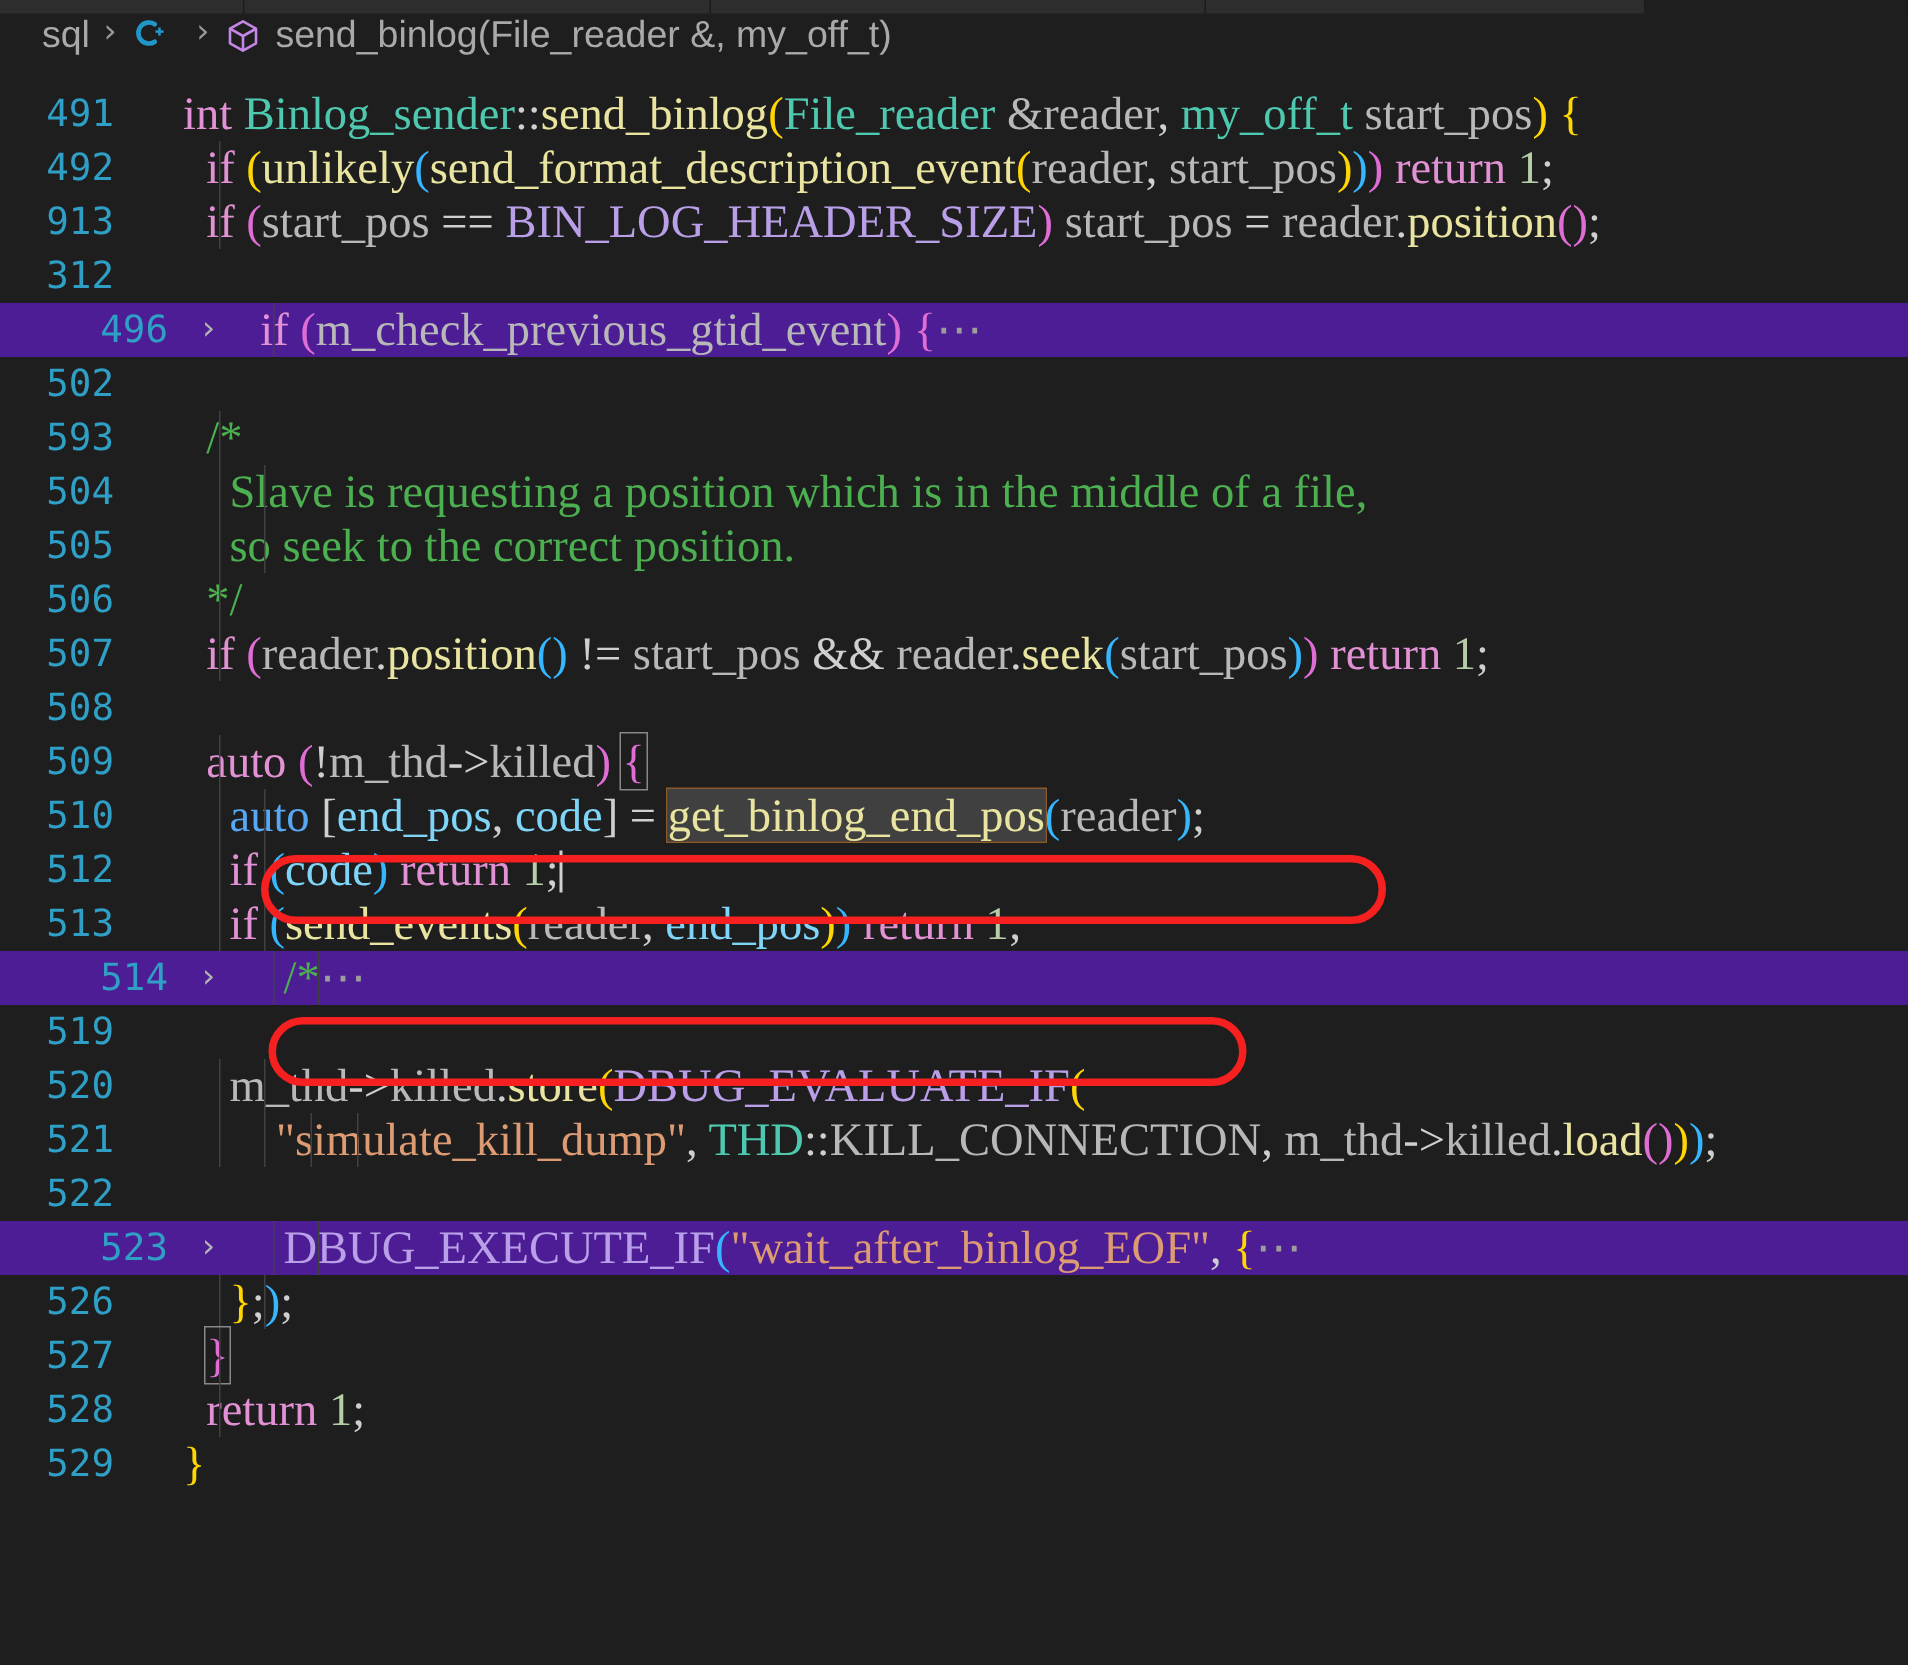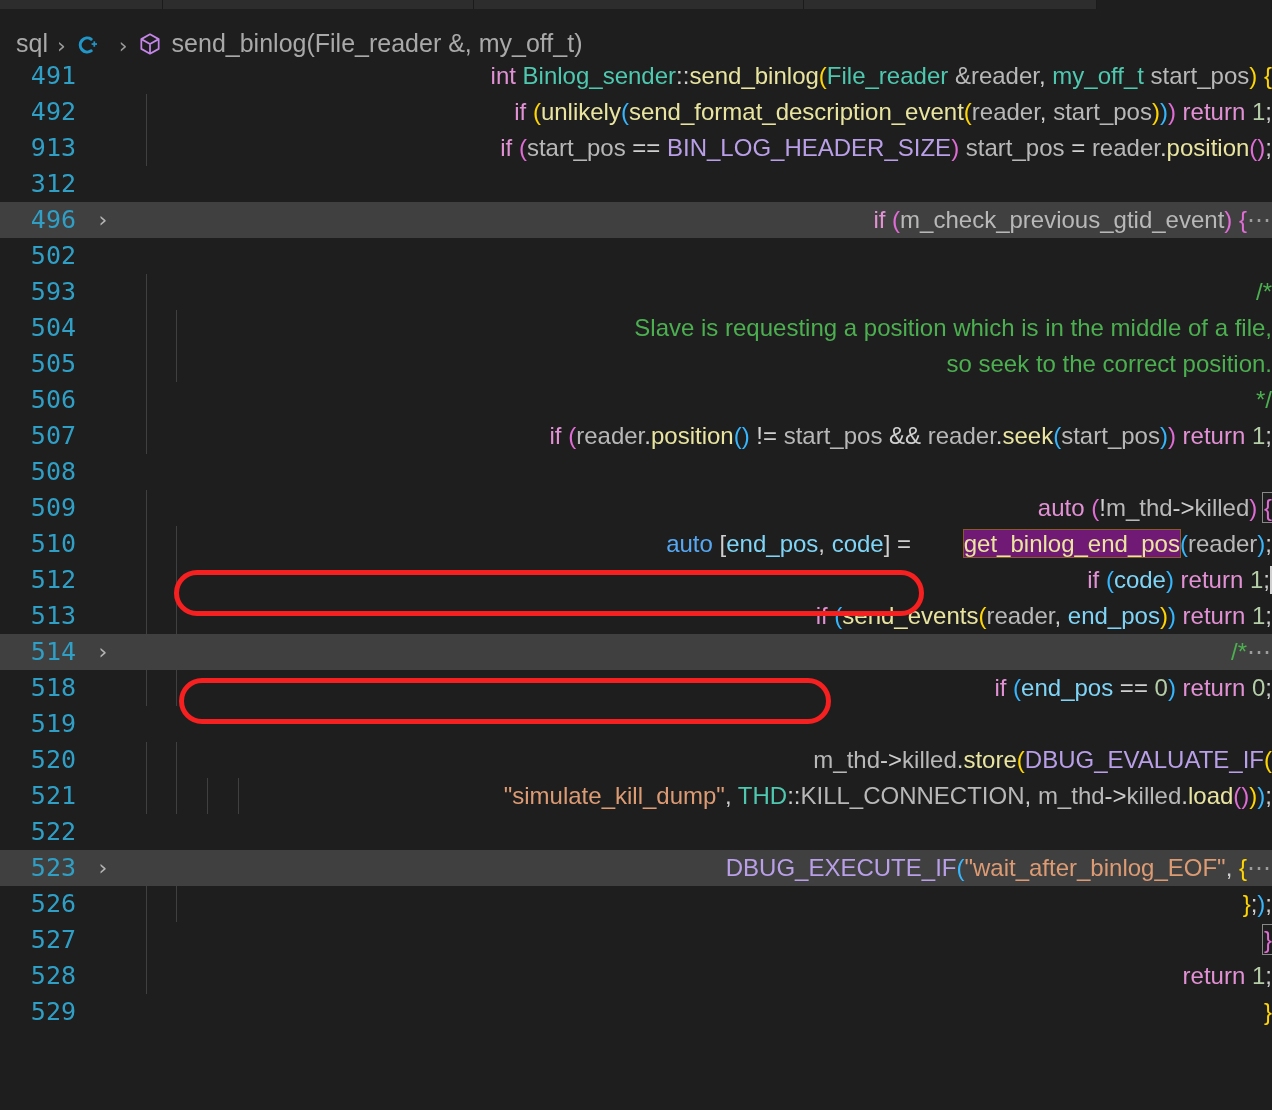--- a/index.html
+++ b/index.html
@@ -25,22 +25,22 @@
     border-right: 1px solid #1b1b1b;
     background: #2d2d2d;
   }
   .tabstrip .tabseg.active { background: #1e1e1e; }
 
   
   .breadcrumb {
     height: 49px;
     background: #1e1e1e;
     display: flex;
-    align-items: flex-end;
-    padding-left: 16px;
+    align-items: flex-start;
+    padding-left: 28px;
     font-family: "Liberation Sans", sans-serif;
     font-size: 25px;
     color: #a9a9a9;
     white-space: nowrap;
     overflow: hidden;
   }
   .bc-item { display: flex; align-items: center; }
   .bc-sep {
     color: #9a9a9a;
     font-size: 22px;
@@ -56,21 +56,21 @@
     background: #1e1e1e;
     overflow: hidden;
   }
   .row {
     position: relative;
     height: 36px;
     display: flex;
     align-items: center;
     white-space: pre;
   }
-  .row.folded { background: #404040; }
+  .row.folded { background: #4c1d95; padding-left: 36px; }
 
   .gutter {
     width: 86px;
     min-width: 86px;
     text-align: right;
     padding-right: 10px;
     font-family: "DejaVu Sans Mono", monospace;
     font-size: 25px;
     color: #2f9fc6;
     line-height: 36px;
@@ -81,28 +81,27 @@
     min-width: 34px;
     text-align: center;
     color: #b4b4b4;
     font-size: 22px;
     font-family: "DejaVu Sans", sans-serif;
     line-height: 36px;
     user-select: none;
   }
   .code {
     flex: 1;
-    font-family: Liberation Sans, sans-serif;
-    font-size: 24px;
+    font-family: Liberation Serif, serif;
+    font-size: 31px;
     line-height: 36px;
     letter-spacing: 0px;
     color: #cfcfcf;
     position: relative;
     padding-left: 2px;
-    text-align: right;
   }
 
   
   .iguide {
     position: absolute;
     top: 0; bottom: 0;
     width: 1px;
     background: #404040;
   }
 
@@ -118,23 +117,22 @@
   .str     { color: #dd9b74; }  
   .cmt     { color: #4caf50; }  
   .p-y     { color: #ffd602; }  
   .p-m     { color: #e06cd6; }  
   .p-b     { color: #35b7ff; }  
   .punct   { color: #cfcfcf; }
   .fold-dots { color: #9d9d9d; letter-spacing: 1px; }
 
   
   .hl {
-    background: #701a75;
+    background: #404040;
     outline: 1px solid #8a5a2b;
-    margin-left: 46px;
   }
 
   
   .bmatch {
     outline: 1px solid #888888;
     outline-offset: 1px;
   }
 
   
   .caret {
@@ -298,25 +296,20 @@
     <div class="chev"></div>
     <div class="code"><span class="iguide" style="left:26px"></span><span class="iguide" style="left:56px"></span>    <span class="kw">if</span> <span class="p-b">(</span><span class="fn">send_events</span><span class="p-y">(</span><span class="var">reader</span><span class="punct">,</span> <span class="varblue">end_pos</span><span class="p-y">)</span><span class="p-b">)</span> <span class="kw">return</span> <span class="num">1</span><span class="punct">;</span></div>
   </div>
 
   <div class="row folded">
     <div class="gutter">514</div>
     <div class="chev">›</div>
     <div class="code"><span class="iguide" style="left:26px"></span><span class="iguide" style="left:56px"></span>    <span class="cmt">/*</span><span class="fold-dots">⋯</span></div>
   </div>
 
-  <div class="row">
-    <div class="gutter">518</div>
-    <div class="chev"></div>
-    <div class="code"><span class="iguide" style="left:26px"></span><span class="iguide" style="left:56px"></span>    <span class="kw">if</span> <span class="p-b">(</span><span class="varblue">end_pos</span> <span class="punct">==</span> <span class="num">0</span><span class="p-b">)</span> <span class="kw">return</span> <span class="num">0</span><span class="punct">;</span></div>
-  </div>
 
   <div class="row">
     <div class="gutter">519</div>
     <div class="chev"></div>
     <div class="code"><span class="iguide" style="left:26px"></span><span class="iguide" style="left:56px"></span></div>
   </div>
 
   <div class="row">
     <div class="gutter">520</div>
     <div class="chev"></div>

